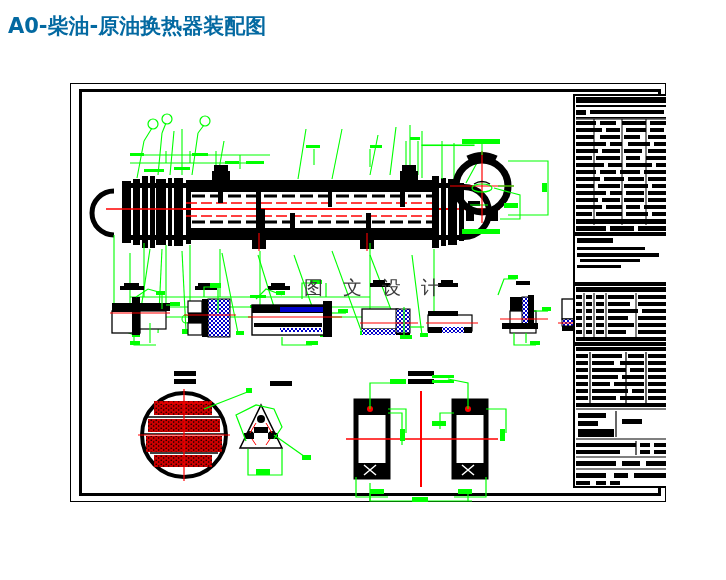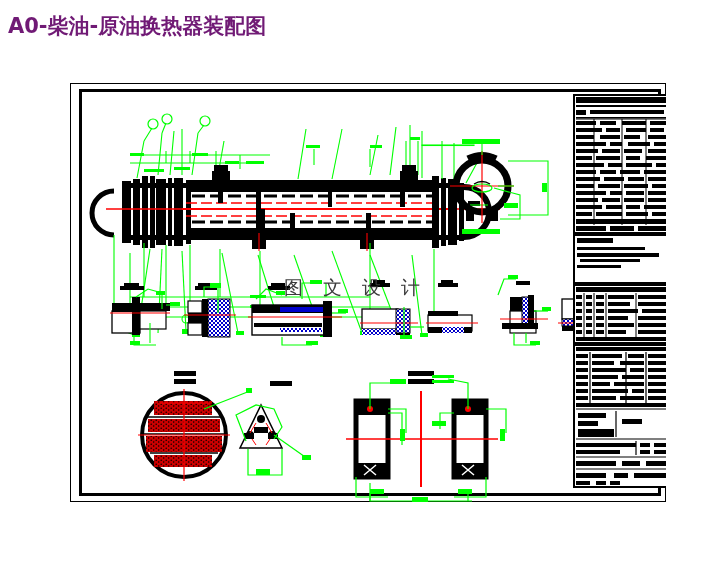--- a/index.html
+++ b/index.html
@@ -5,34 +5,34 @@
   html,body{margin:0;padding:0;background:#ffffff;}
   body{width:726px;height:580px;overflow:hidden;
        font-family:"Liberation Sans","DejaVu Sans",sans-serif;}
   #root{position:relative;width:726px;height:580px;background:#fff;}
 
   
   .doc-title{
     position:absolute;left:8px;top:12px;
     font-family:"DejaVu Sans","Liberation Sans",sans-serif;
     font-size:21px;font-weight:bold;letter-spacing:0px;
-    color:#701a75;white-space:nowrap;
+    color:#0369a1;white-space:nowrap;
   }
 
   
   .sheet{position:absolute;left:70px;top:83px;width:596px;height:419px;background:#fff;}
   .sheet-outer{position:absolute;inset:0;border:1px solid #000;box-sizing:border-box;}
   .sheet-inner{position:absolute;left:9px;top:6px;right:5px;bottom:6px;
                border:3px solid #000;box-sizing:border-box;}
 
   .cad{position:absolute;left:0;top:0;width:596px;height:419px;}
 
   
   .watermark{
-    position:absolute;left:214px;top:192px;
+    position:absolute;left:234px;top:192px;
     font-family:"DejaVu Sans","Liberation Sans",sans-serif;
     font-size:19px;color:#3c3c3c;letter-spacing:7px;white-space:nowrap;
     font-weight:500;
   }
 </style>
 </head>
 <body>
 
 <div id="root">
 

